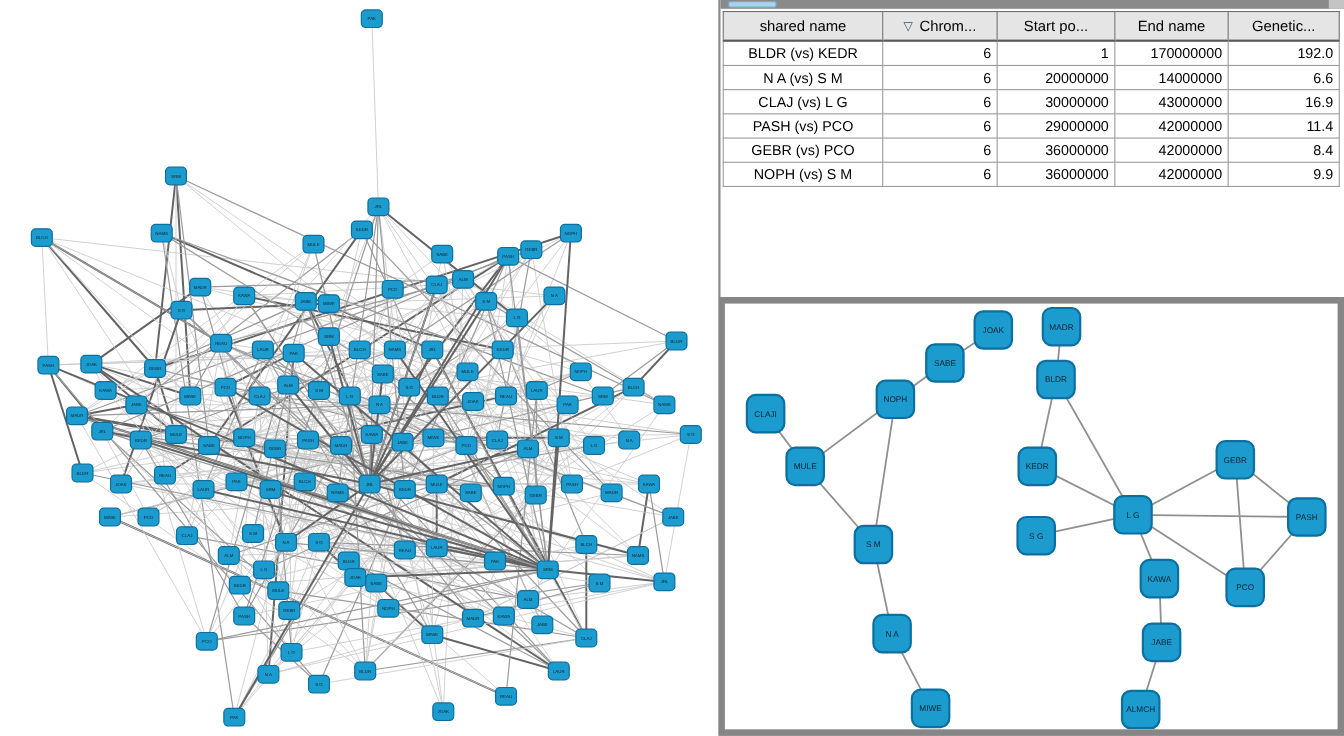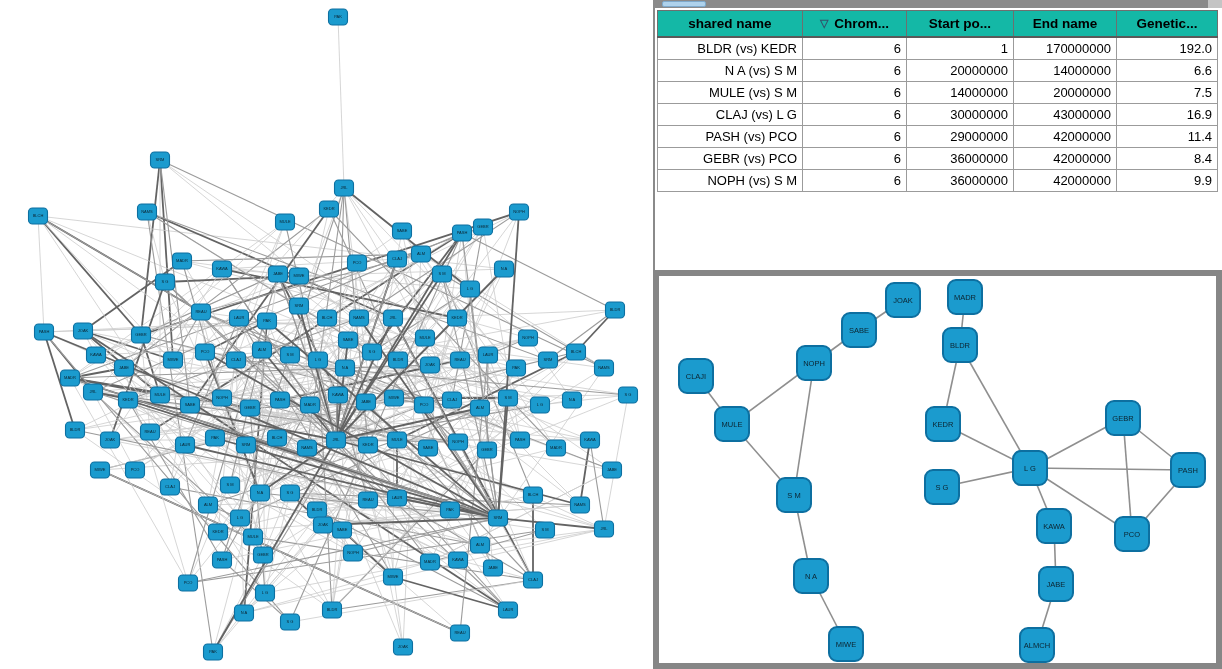--- a/index.html
+++ b/index.html
@@ -12,26 +12,26 @@
 
   
   .table-panel{position:absolute;left:653px;top:0;width:569px;height:270px;background:#fff;
                border-left:2px solid #8a8a8a;box-sizing:border-box;}
   .top-strip{position:absolute;left:0;top:0;width:100%;height:8px;background:#8a8a8a;}
   .strip-blue{position:absolute;left:7px;top:1px;width:44px;height:6px;background:#aed2ec;
               border:1px solid #7da9cc;border-radius:2px;box-sizing:border-box;}
   .strip-cap{position:absolute;right:0;top:0;width:14px;height:8px;background:#c4c4c4;}
   table.attr{border-collapse:collapse;table-layout:fixed;position:absolute;left:2px;top:10px;
              width:560px;font-size:13px;color:#000;}
-  table.attr th{background:#14b8a6;font-weight:bold;height:25px;padding:0 4px;
+  table.attr th{background:#e5e5e5;font-weight:normal;height:25px;padding:0 4px;
                 border:1px solid #6f6f6f;border-bottom:2px solid #5a5a5a;white-space:nowrap;
                 overflow:hidden;font-size:13.5px;margin-top:12px;}
   table.attr td{background:#fff;height:21px;padding:0 5px;border:1px solid #9b9b9b;
                 white-space:nowrap;overflow:hidden;}
-  td.a-left{text-align:right;} td.a-right{text-align:right;}
+  td.a-left{text-align:center;} td.a-right{text-align:right;}
   .funnel{display:inline-block;margin-right:6px;color:#33536b;font-size:11px;transform:translateY(-1px);}
 
   
   .net-panel{position:absolute;left:653px;top:270px;width:569px;height:399px;background:#ffffff;
              border:6px solid #868686;box-sizing:border-box;}
 </style>
 </head>
 <body>
 
 <div class="stage">
@@ -1040,27 +1040,20 @@
             <td class="a-right">192.0</td>
           </tr>
           <tr>
             <td class="a-left">N A (vs) S M</td>
             <td class="a-right">6</td>
             <td class="a-right">20000000</td>
             <td class="a-right">14000000</td>
             <td class="a-right">6.6</td>
           </tr>
           <tr>
-            <td class="a-left">MULE (vs) S M</td>
-            <td class="a-right">6</td>
-            <td class="a-right">14000000</td>
-            <td class="a-right">20000000</td>
-            <td class="a-right">7.5</td>
-          </tr>
-          <tr>
             <td class="a-left">CLAJ (vs) L G</td>
             <td class="a-right">6</td>
             <td class="a-right">30000000</td>
             <td class="a-right">43000000</td>
             <td class="a-right">16.9</td>
           </tr>
           <tr>
             <td class="a-left">PASH (vs) PCO</td>
             <td class="a-right">6</td>
             <td class="a-right">29000000</td>

